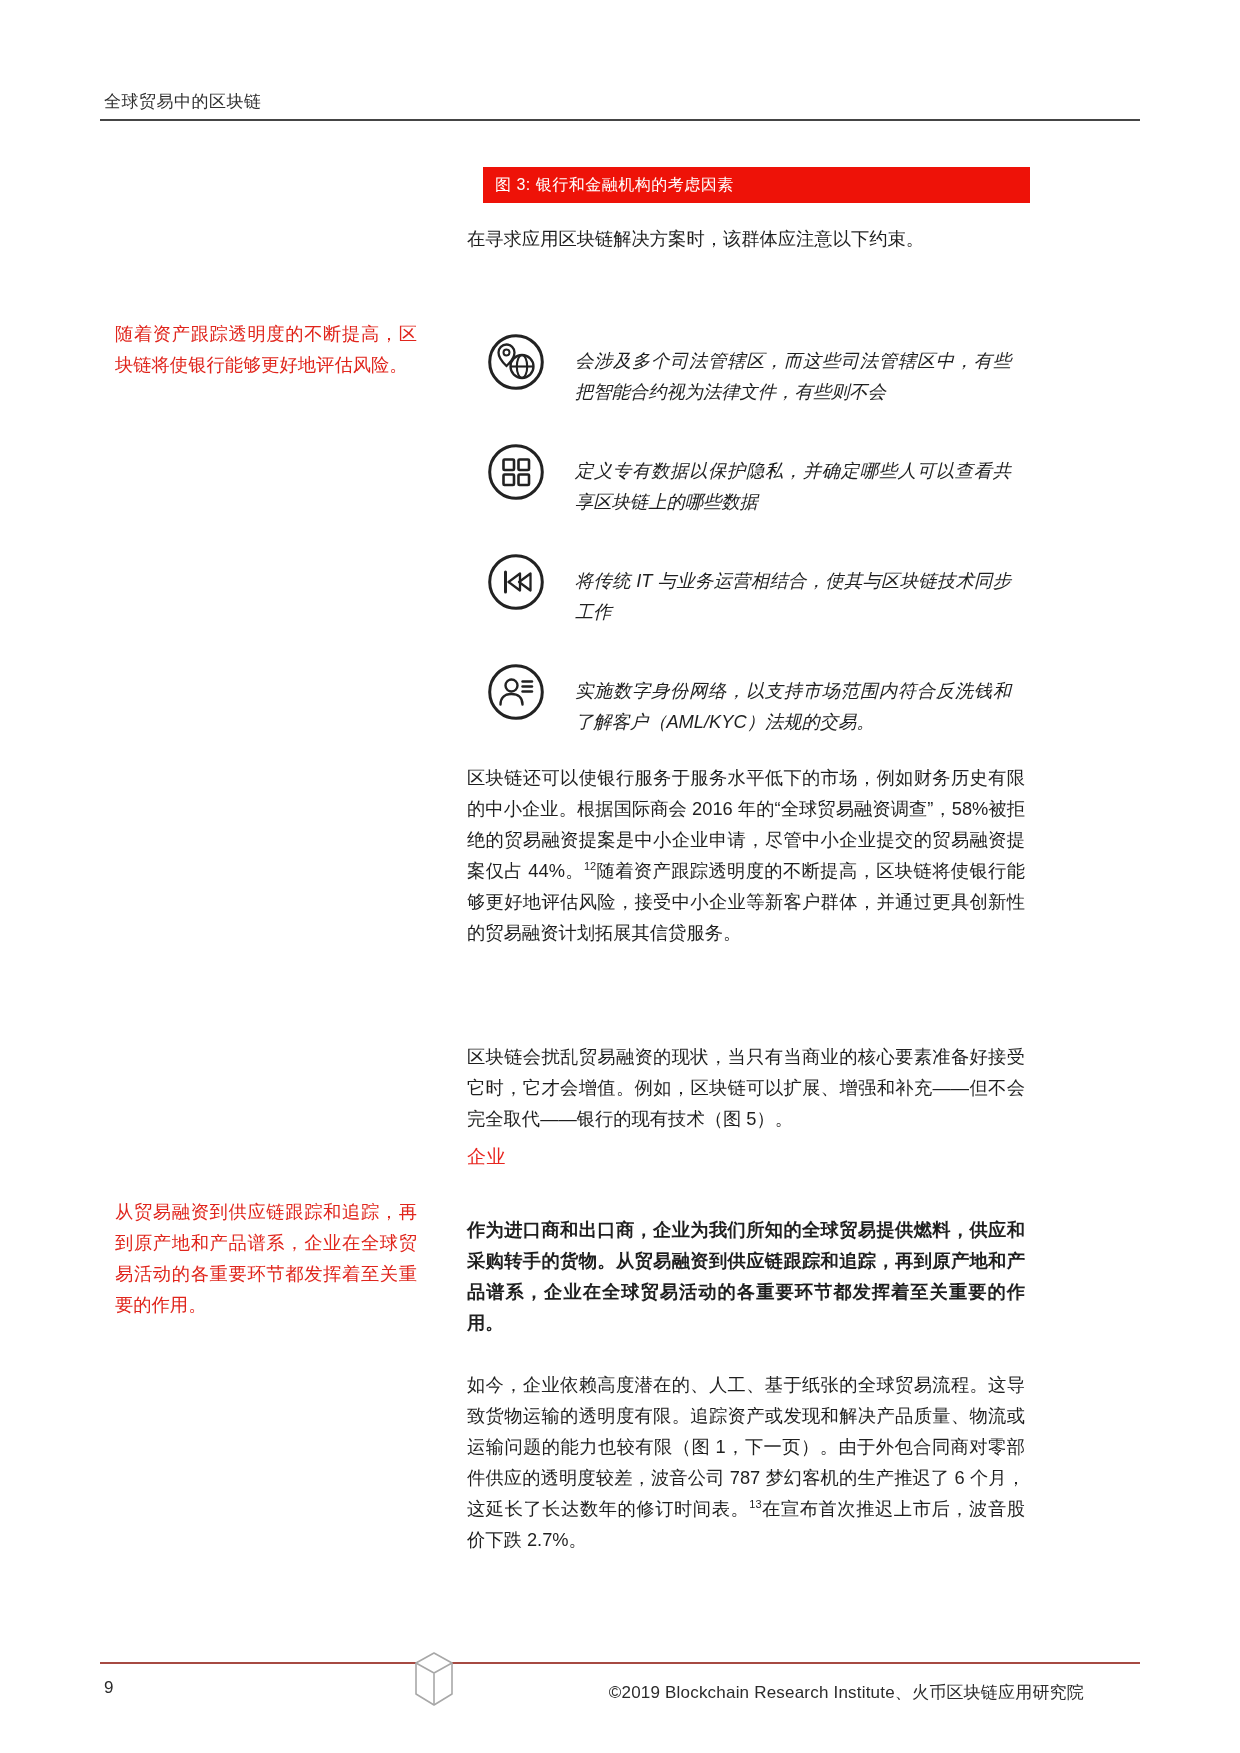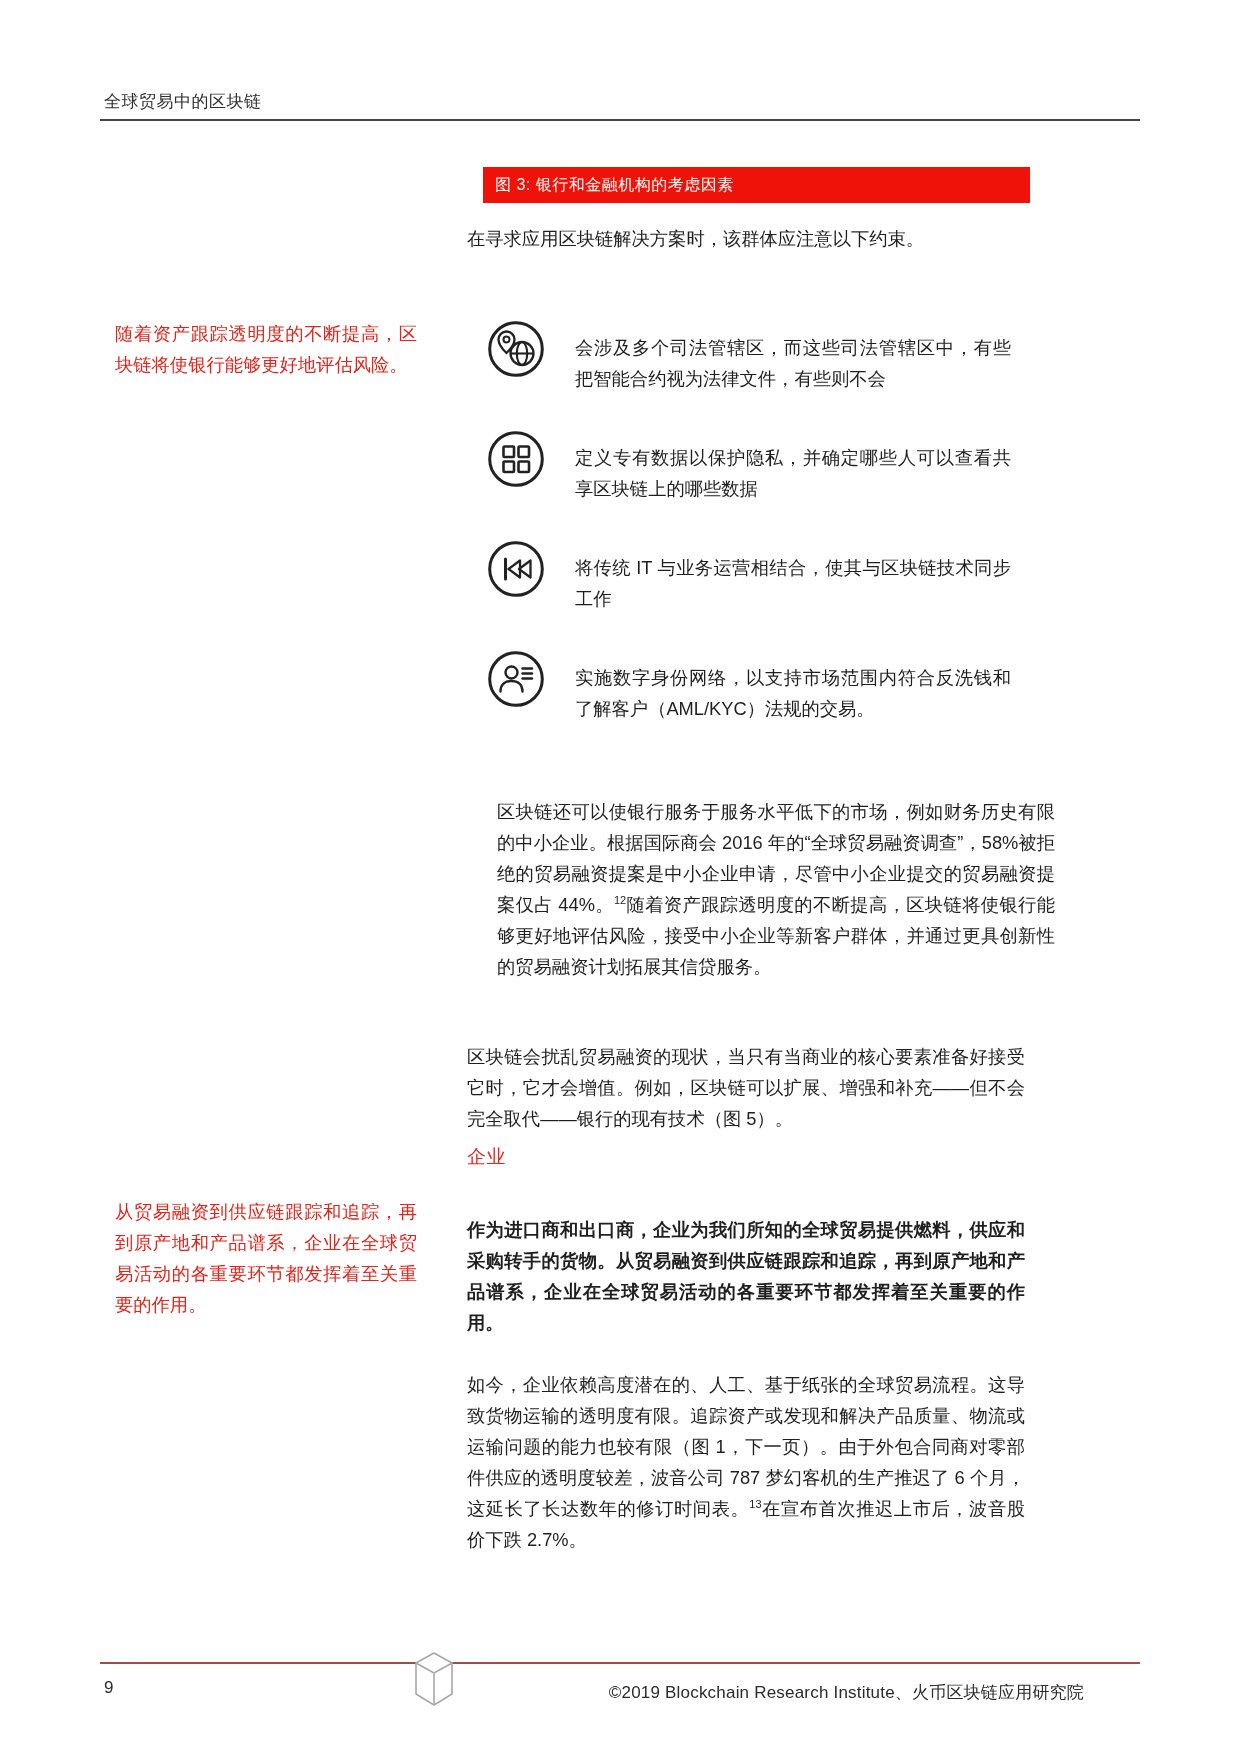--- a/index.html
+++ b/index.html
@@ -19,29 +19,29 @@
   }
   .intro{position:absolute;left:467px;top:223px;width:558px;font-size:18.3px;line-height:31px;}
   
   .margin-note{
     position:absolute;left:115px;width:302px;color:#e0251c;
     font-size:18.3px;line-height:31px;text-align:justify;
   }
   .margin-note.n1{top:318px;}
   .margin-note.n2{top:1196px;}
   
-  .cons-list{position:absolute;left:487px;top:320px;width:530px;}
+  .cons-list{position:absolute;left:487px;top:333px;width:530px;font-style:italic;}
   .cons-row{display:flex;align-items:flex-start;margin-bottom:36px;}
   .cons-icon{flex:0 0 58px;width:58px;height:58px;}
   .cons-icon svg{display:block;}
   .cons-text{margin-left:30px;margin-top:12px;width:436px;font-size:18.3px;line-height:31px;text-align:justify;}
   
   .para{position:absolute;left:467px;width:558px;font-size:18.3px;line-height:31px;text-align:justify;}
   .para sup{font-size:11px;line-height:0;vertical-align:super;}
-  .p1{top:778px;margin-left:30px;}
+  .p1{top:744px;}
   .p2{top:1023px;}
   .p3{top:1196px;font-weight:bold;}
   .p4{top:1351px;}
   .section-heading{
     position:absolute;left:467px;top:1144px;color:#e8251f;font-size:19px;font-weight:normal;letter-spacing:.5px;
   }
   
   .footer-rule{position:absolute;left:100px;top:1662px;width:1040px;height:2px;background:#a64a42;}
   .footer-cube{position:absolute;left:412px;top:1650px;width:44px;height:58px;}
   .page-number{position:absolute;left:104px;top:1678px;font-size:17px;color:#2b2b2b;}

